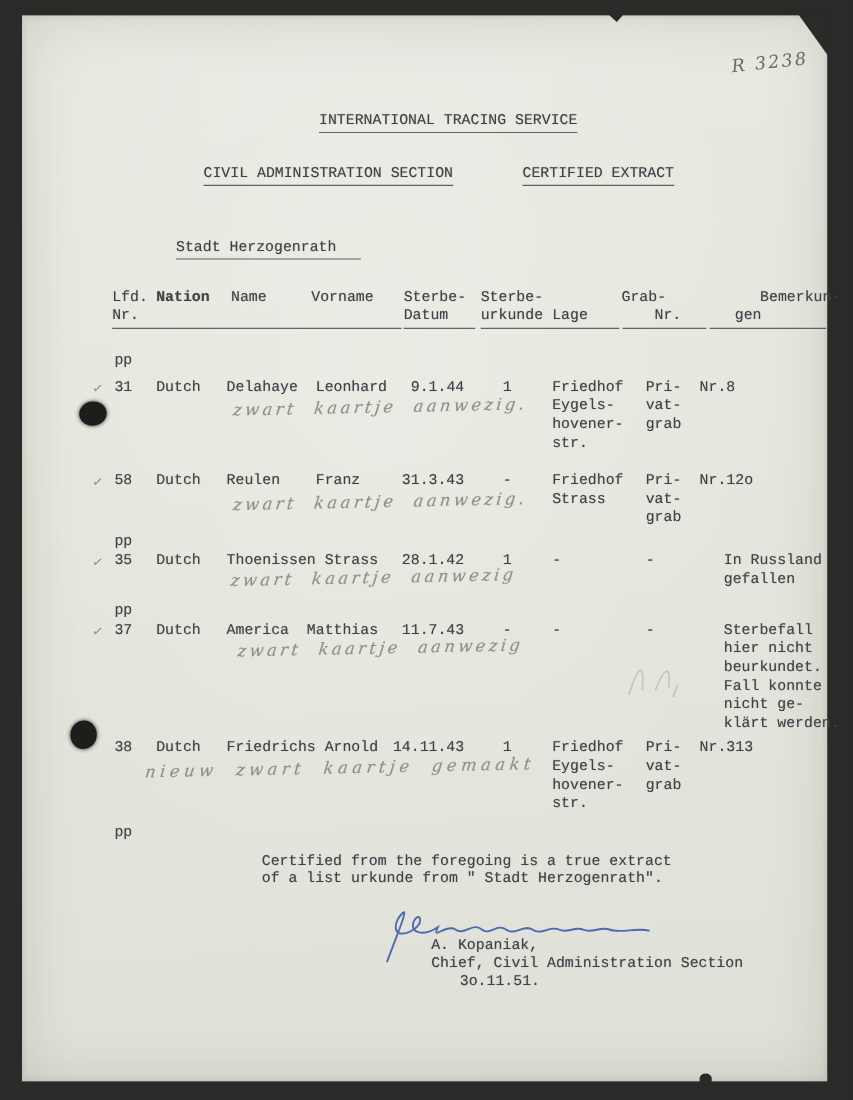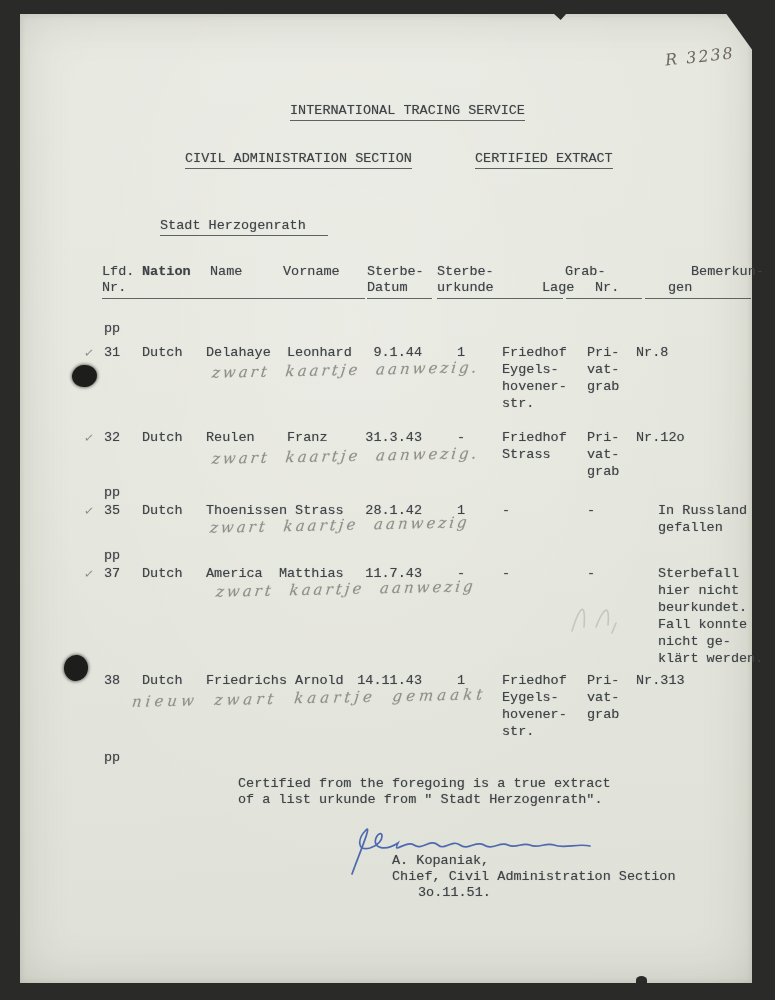--- a/index.html
+++ b/index.html
@@ -93,21 +93,21 @@
       <span class="type" style="left:122px;top:249px;font-weight:bold;">Nation</span>
       <span class="type" style="left:190px;top:249px;">Name</span>
       <span class="type" style="left:263px;top:249px;font-family:Liberation Mono, monospace;">Vorname</span>
       <span class="type" style="left:347px;top:249px;">Sterbe-</span>
       <span class="type" style="left:417px;top:249px;">Sterbe-</span>
       <span class="type" style="left:545px;top:249px;">Grab-</span>
       <span class="type" style="left:635px;top:249px;margin-left:36px;">Bemerkun-</span>
       <span class="type" style="left:82px;top:265px;">Nr.</span>
       <span class="type" style="left:347px;top:265px;">Datum</span>
       <span class="type" style="left:417px;top:265px;">urkunde</span>
-      <span class="type" style="left:482px;top:265px;margin-left:40px;">Lage</span>
+      <span class="type" style="left:482px;top:265px;">Lage</span>
       <span class="type" style="left:575px;top:265px;">Nr.</span>
       <span class="type" style="left:648px;top:265px;">gen</span>
       <div class="hline" style="left:82px;top:284px;width:263px;"></div>
       <div class="hline" style="left:347px;top:284px;width:65px;"></div>
       <div class="hline" style="left:417px;top:284px;width:126px;"></div>
       <div class="hline" style="left:546px;top:284px;width:76px;"></div>
       <div class="hline" style="left:625px;top:284px;width:106px;"></div>
     </div>
 
     <span class="type" style="left:84px;top:306px;">pp</span>
@@ -129,21 +129,21 @@
       <span class="c col-grab type">Pri-
 vat-
 grab</span>
       <span class="c col-grabnr type">Nr.8</span>
       <span class="c col-bem type"></span>
       <span class="hand note">zwart kaartje aanwezig.</span>
     </div>
 
     <div class="trow r1" style="top:415px;">
       <span class="c col-check checkmark">✓</span>
-      <span class="c col-lfd type">32</span>
+      <span class="c col-lfd type">58</span>
       <span class="c col-nation type">Dutch</span>
       <span class="c col-name type">Reulen    Franz</span>
       <span class="c col-datum type">31.3.43</span>
       <span class="c col-urkunde type">-</span>
       <span class="c col-lage type">Friedhof
 Strass</span>
       <span class="c col-grab type">Pri-
 vat-
 grab</span>
       <span class="c col-grabnr type">Nr.12o</span>

